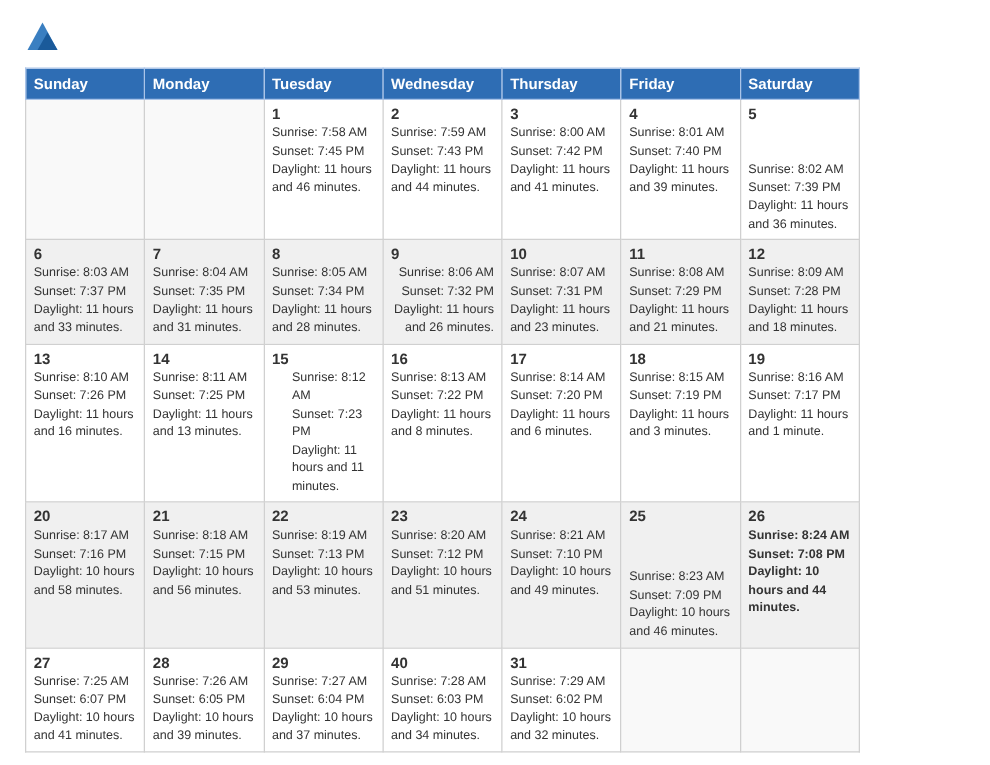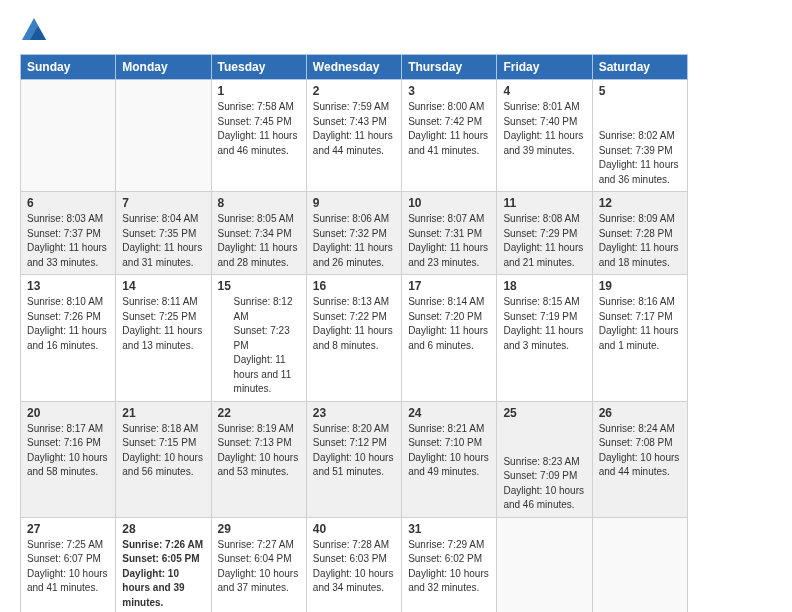--- a/index.html
+++ b/index.html
@@ -182,21 +182,21 @@
 Daylight: 11 hours and 31 minutes.</div>
           </td>
           <td>
             <span class="day-number">8</span>
             <div class="day-info" style="white-space: pre-line;">Sunrise: 8:05 AM
 Sunset: 7:34 PM
 Daylight: 11 hours and 28 minutes.</div>
           </td>
           <td>
             <span class="day-number">9</span>
-            <div class="day-info" style="white-space: pre-line;">Sunrise: 8:06 AM
+            <div class="day-info" style="white-space: pre-line; text-align: right;">Sunrise: 8:06 AM
 Sunset: 7:32 PM
 Daylight: 11 hours and 26 minutes.</div>
           </td>
           <td>
             <span class="day-number">10</span>
             <div class="day-info" style="white-space: pre-line;">Sunrise: 8:07 AM
 Sunset: 7:31 PM
 Daylight: 11 hours and 23 minutes.</div>
           </td>
           <td>
@@ -288,35 +288,35 @@
 Daylight: 10 hours and 49 minutes.</div>
           </td>
           <td>
             <span class="day-number">25</span>
             <div class="day-info" style="white-space: pre-line; margin-top: 35px;">Sunrise: 8:23 AM
 Sunset: 7:09 PM
 Daylight: 10 hours and 46 minutes.</div>
           </td>
           <td>
             <span class="day-number">26</span>
-            <div class="day-info" style="white-space: pre-line;">Sunrise: 8:24 AM
+            <div class="day-info" style="white-space: pre-line; font-weight: bold;">Sunrise: 8:24 AM
 Sunset: 7:08 PM
 Daylight: 10 hours and 44 minutes.</div>
           </td>
         </tr>
         <tr class="row-white">
           <td>
             <span class="day-number">27</span>
             <div class="day-info" style="white-space: pre-line;">Sunrise: 7:25 AM
 Sunset: 6:07 PM
 Daylight: 10 hours and 41 minutes.</div>
           </td>
           <td>
             <span class="day-number">28</span>
-            <div class="day-info" style="white-space: pre-line; font-weight: bold;">Sunrise: 7:26 AM
+            <div class="day-info" style="white-space: pre-line;">Sunrise: 7:26 AM
 Sunset: 6:05 PM
 Daylight: 10 hours and 39 minutes.</div>
           </td>
           <td>
             <span class="day-number">29</span>
             <div class="day-info" style="white-space: pre-line;">Sunrise: 7:27 AM
 Sunset: 6:04 PM
 Daylight: 10 hours and 37 minutes.</div>
           </td>
           <td>

